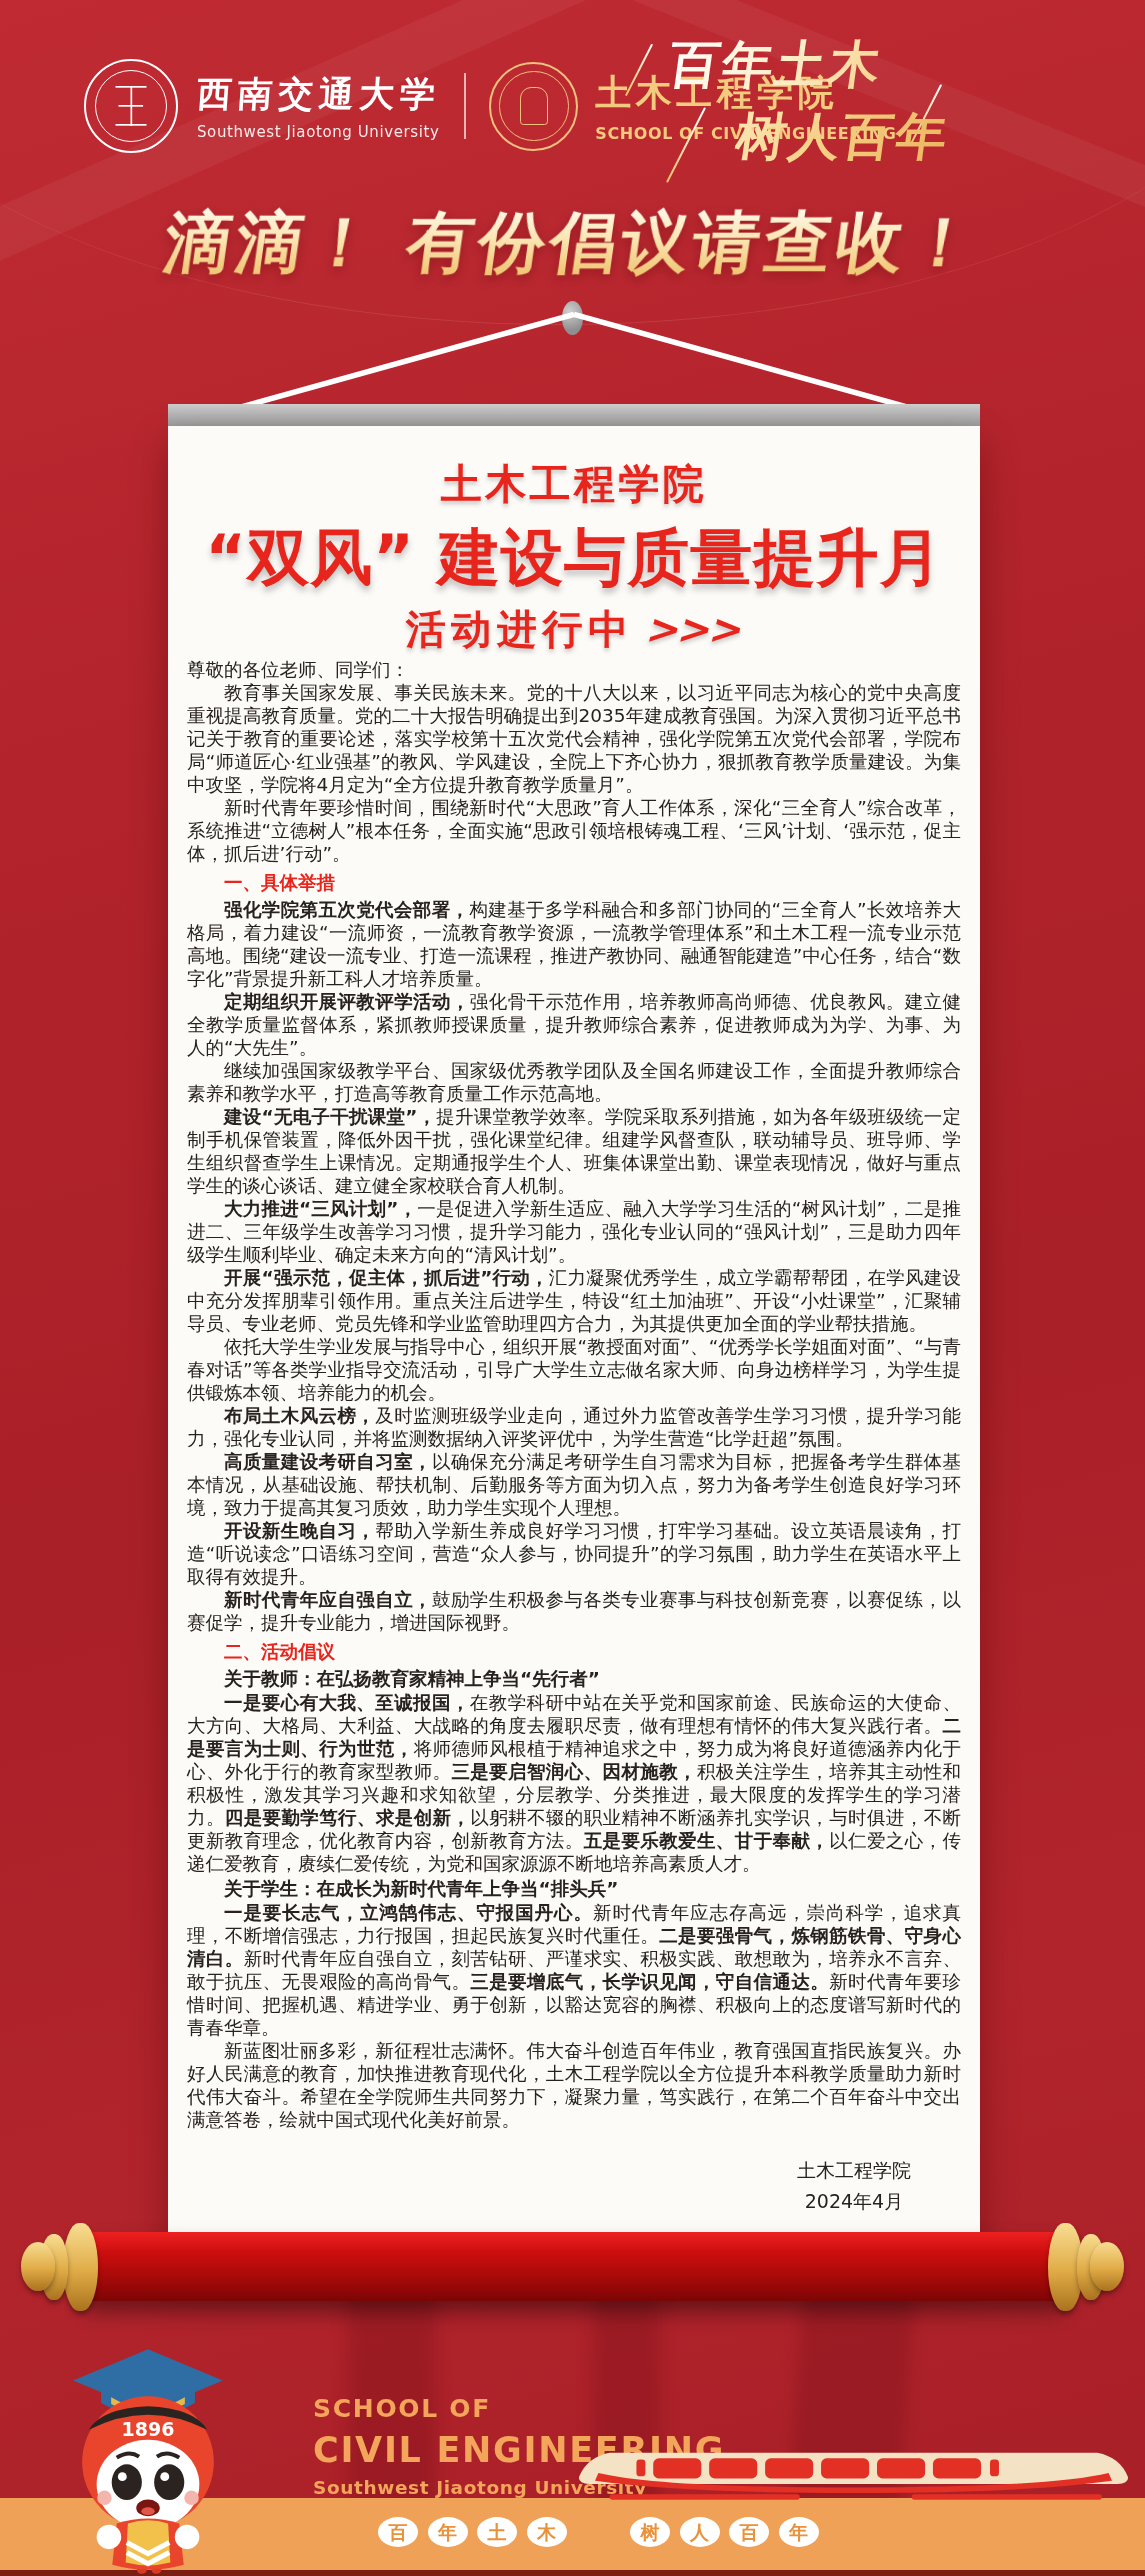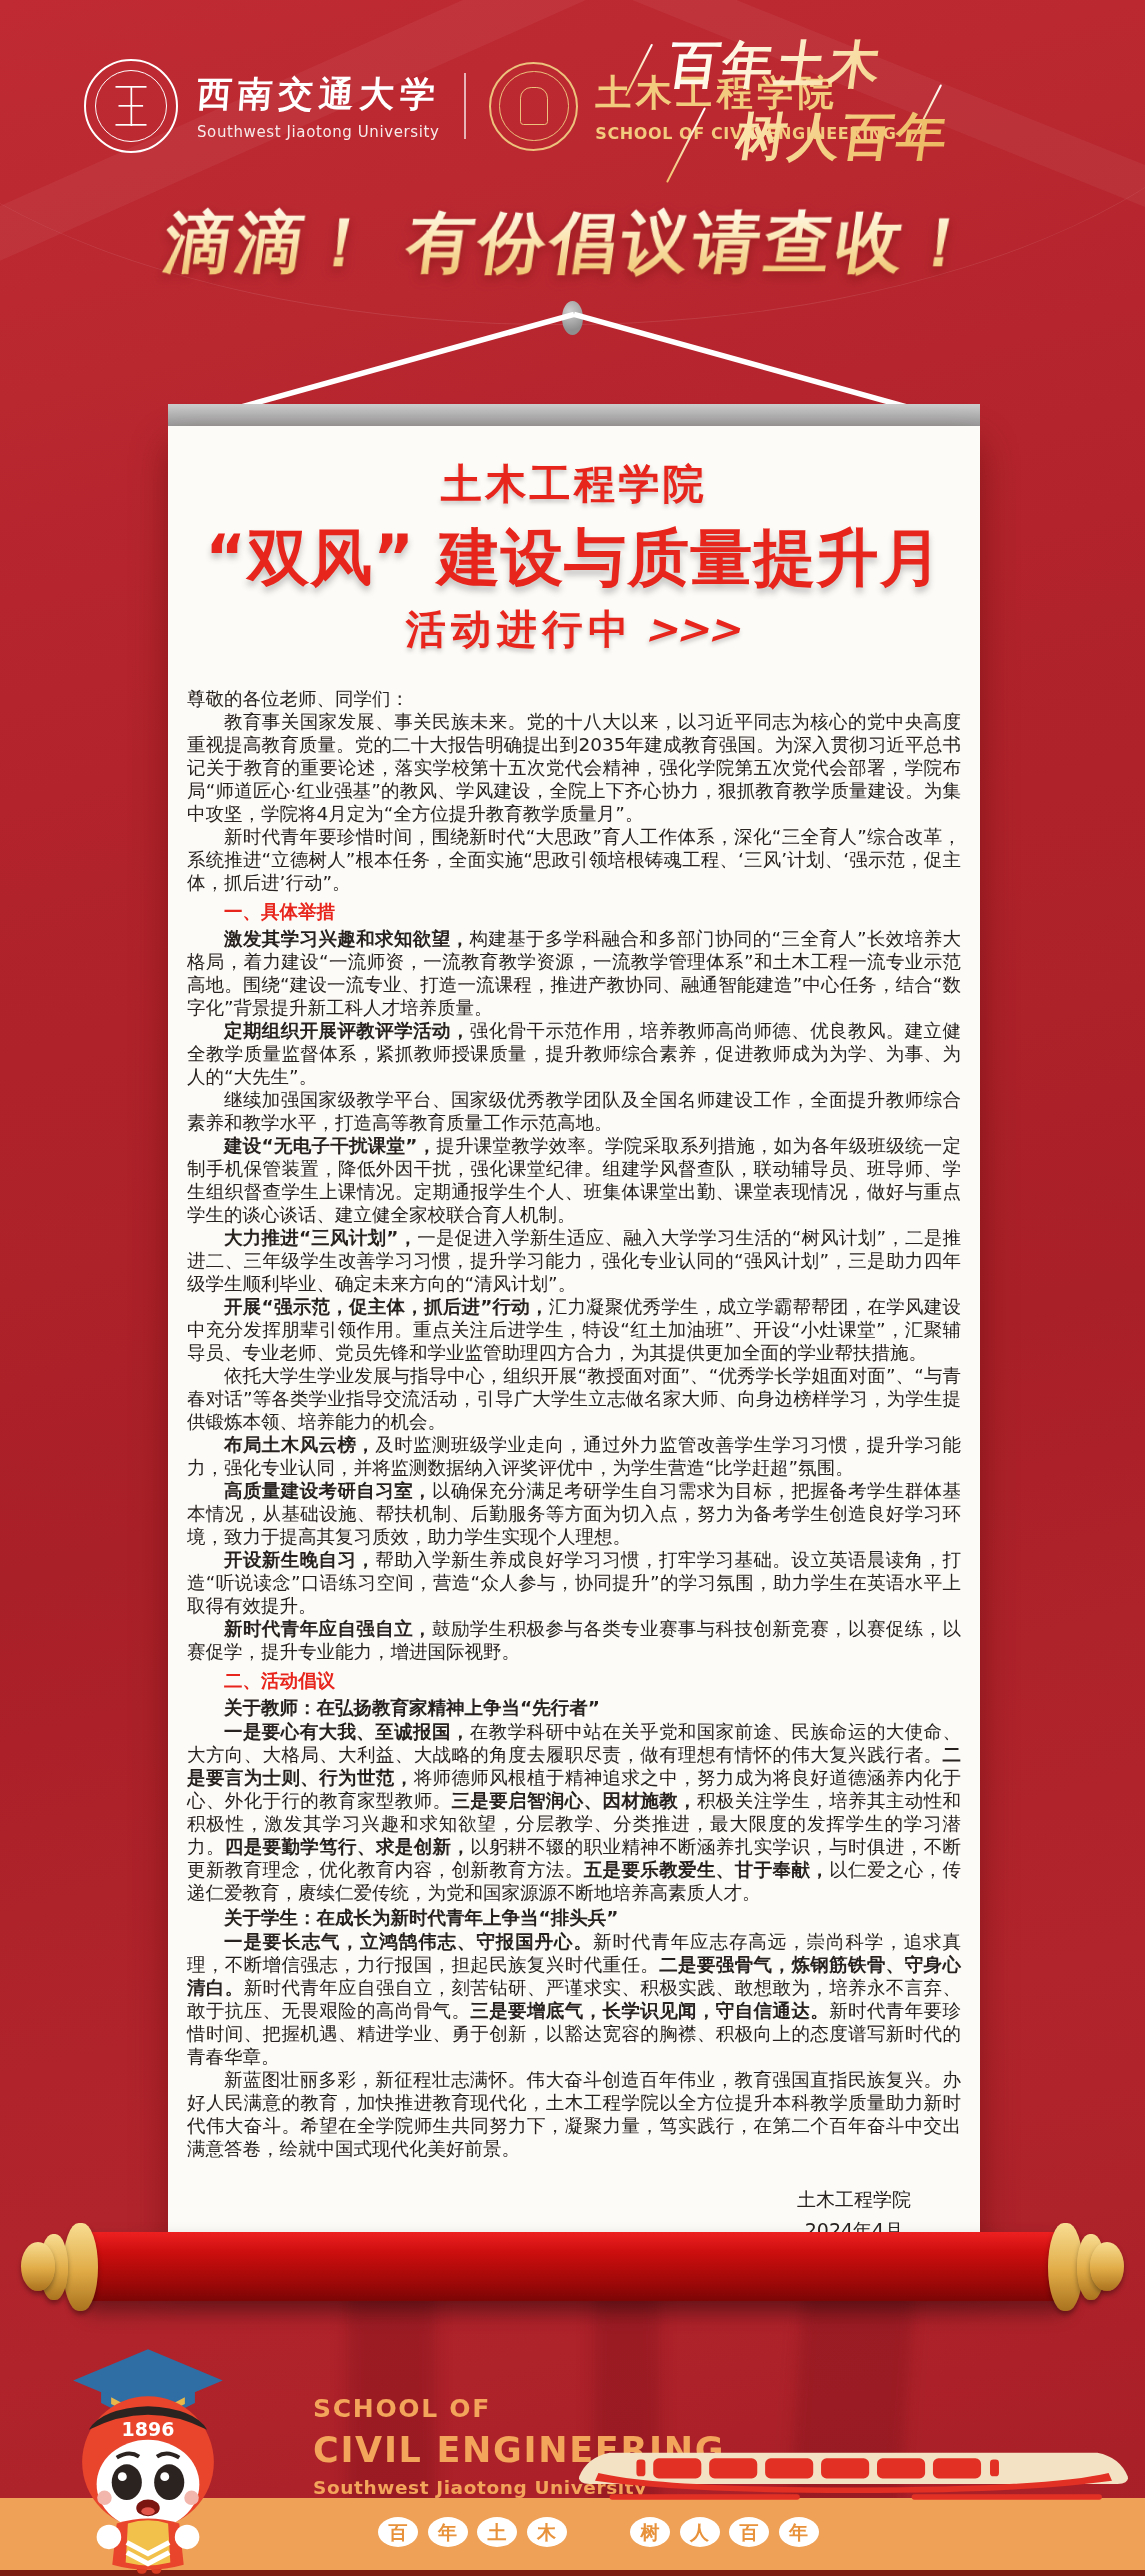--- a/index.html
+++ b/index.html
@@ -72,21 +72,21 @@
     background:linear-gradient(180deg,#cdcdcd,#9a9a9a);}
   .paper{position:absolute;left:168px;top:426px;width:812px;height:1840px;background:var(--paper);
     box-shadow:0 17px 34px rgba(70,0,0,.4);overflow:hidden;box-sizing:border-box;padding:0 19px;}
   .stitle{ text-align:center;color:var(--accent-red);font-weight:900;}
   .stitle .l1{margin-top:31px;font-size:41px;letter-spacing:3.4px;text-shadow:0 2.8px 4.5px rgba(60,60,60,.28);}
   .stitle .l2{margin-top:4px;font-size:62px;letter-spacing:1.1px;white-space:nowrap;text-shadow:0 4.5px 6.7px rgba(60,60,60,.3);}
   .stitle .l3{margin-top:2.2px;font-size:40px;letter-spacing:5.6px;text-shadow:0 2.8px 4.5px rgba(60,60,60,.28);}
   .stitle .arrows{display:inline-block;transform:skewX(-14deg);letter-spacing:-2.2px;margin-left:14.5px;}
 
   
-  .doc{margin-top:30px;color:var(--ink);font-size:18.5px;line-height:23px;text-align:justify;}
+  .doc{margin-top:1px;color:var(--ink);font-size:18.5px;line-height:23px;text-align:justify;}
   .doc p{margin:0;text-indent:2em;}
   .doc p.greeting{text-indent:0;}
   .doc p.heading-red{color:var(--accent-red);font-weight:800;margin:5.6px 0 4.5px;}
   .doc p.heading-black{font-weight:800;margin:1.1px 0;}
   .doc span.lead{font-weight:800;}
   .signature{margin-top:24.6px;text-align:right;padding-right:50px;}
   .signature .sig{display:inline-block;text-align:center;font-size:19px;color:var(--ink);line-height:31px;}
 
   
   .rod-bar{position:absolute;left:84px;top:2232px;width:982px;height:69px;border-radius:9px;
@@ -161,21 +161,21 @@
     <div class="stitle">
       <div class="l1">土木工程学院</div>
       <div class="l2">“双风” 建设与质量提升月</div>
       <div class="l3"><span>活动进行中</span><span class="arrows">&gt;&gt;&gt;</span></div>
     </div>
     <div class="doc">
         <p class="greeting"><span class="normal">尊敬的各位老师、同学们：</span></p>
         <p class="para"><span class="normal">教育事关国家发展、事关民族未来。党的十八大以来，以习近平同志为核心的党中央高度重视提高教育质量。党的二十大报告明确提出到2035年建成教育强国。为深入贯彻习近平总书记关于教育的重要论述，落实学校第十五次党代会精神，强化学院第五次党代会部署，学院布局“师道匠心·红业强基”的教风、学风建设，全院上下齐心协力，狠抓教育教学质量建设。为集中攻坚，学院将4月定为“全方位提升教育教学质量月”。</span></p>
         <p class="para"><span class="normal">新时代青年要珍惜时间，围绕新时代“大思政”育人工作体系，深化“三全育人”综合改革，系统推进“立德树人”根本任务，全面实施“思政引领培根铸魂工程、‘三风’计划、‘强示范，促主体，抓后进’行动”。</span></p>
         <p class="heading-red"><span class="normal">一、具体举措</span></p>
-        <p class="para"><span class="lead">激发其学习兴趣和求知欲望，</span><span class="normal">构建基于多学科融合和多部门协同的“三全育人”长效培养大格局，着力建设“一流师资，一流教育教学资源，一流教学管理体系”和土木工程一流专业示范高地。围绕“建设一流专业、打造一流课程，推进产教协同、融通智能建造”中心任务，结合“数字化”背景提升新工科人才培养质量。</span></p>
+        <p class="para"><span class="lead">强化学院第五次党代会部署，</span><span class="normal">构建基于多学科融合和多部门协同的“三全育人”长效培养大格局，着力建设“一流师资，一流教育教学资源，一流教学管理体系”和土木工程一流专业示范高地。围绕“建设一流专业、打造一流课程，推进产教协同、融通智能建造”中心任务，结合“数字化”背景提升新工科人才培养质量。</span></p>
         <p class="para"><span class="lead">定期组织开展评教评学活动，</span><span class="normal">强化骨干示范作用，培养教师高尚师德、优良教风。建立健全教学质量监督体系，紧抓教师授课质量，提升教师综合素养，促进教师成为为学、为事、为人的“大先生”。</span></p>
         <p class="para"><span class="normal">继续加强国家级教学平台、国家级优秀教学团队及全国名师建设工作，全面提升教师综合素养和教学水平，打造高等教育质量工作示范高地。</span></p>
         <p class="para"><span class="lead">建设“无电子干扰课堂”，</span><span class="normal">提升课堂教学效率。学院采取系列措施，如为各年级班级统一定制手机保管装置，降低外因干扰，强化课堂纪律。组建学风督查队，联动辅导员、班导师、学生组织督查学生上课情况。定期通报学生个人、班集体课堂出勤、课堂表现情况，做好与重点学生的谈心谈话、建立健全家校联合育人机制。</span></p>
         <p class="para"><span class="lead">大力推进“三风计划”，</span><span class="normal">一是促进入学新生适应、融入大学学习生活的“树风计划”，二是推进二、三年级学生改善学习习惯，提升学习能力，强化专业认同的“强风计划”，三是助力四年级学生顺利毕业、确定未来方向的“清风计划”。</span></p>
         <p class="para"><span class="lead">开展“强示范，促主体，抓后进”行动，</span><span class="normal">汇力凝聚优秀学生，成立学霸帮帮团，在学风建设中充分发挥朋辈引领作用。重点关注后进学生，特设“红土加油班”、开设“小灶课堂”，汇聚辅导员、专业老师、党员先锋和学业监管助理四方合力，为其提供更加全面的学业帮扶措施。</span></p>
         <p class="para"><span class="normal">依托大学生学业发展与指导中心，组织开展“教授面对面”、“优秀学长学姐面对面”、“与青春对话”等各类学业指导交流活动，引导广大学生立志做名家大师、向身边榜样学习，为学生提供锻炼本领、培养能力的机会。</span></p>
         <p class="para"><span class="lead">布局土木风云榜，</span><span class="normal">及时监测班级学业走向，通过外力监管改善学生学习习惯，提升学习能力，强化专业认同，并将监测数据纳入评奖评优中，为学生营造“比学赶超”氛围。</span></p>
         <p class="para"><span class="lead">高质量建设考研自习室，</span><span class="normal">以确保充分满足考研学生自习需求为目标，把握备考学生群体基本情况，从基础设施、帮扶机制、后勤服务等方面为切入点，努力为备考学生创造良好学习环境，致力于提高其复习质效，助力学生实现个人理想。</span></p>
         <p class="para"><span class="lead">开设新生晚自习，</span><span class="normal">帮助入学新生养成良好学习习惯，打牢学习基础。设立英语晨读角，打造“听说读念”口语练习空间，营造“众人参与，协同提升”的学习氛围，助力学生在英语水平上取得有效提升。</span></p>
         <p class="para"><span class="lead">新时代青年应自强自立，</span><span class="normal">鼓励学生积极参与各类专业赛事与科技创新竞赛，以赛促练，以赛促学，提升专业能力，增进国际视野。</span></p>

